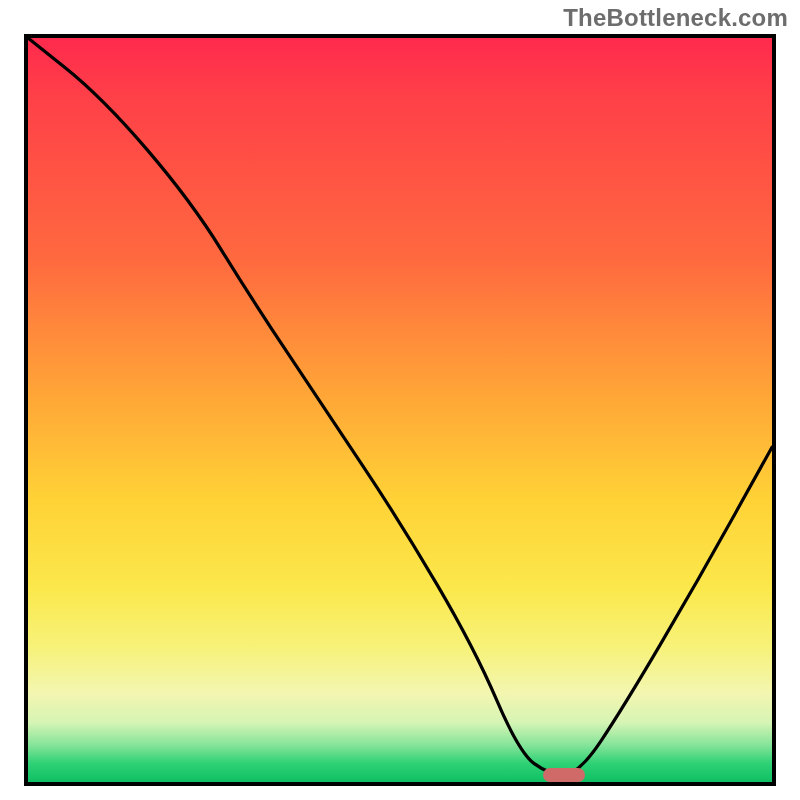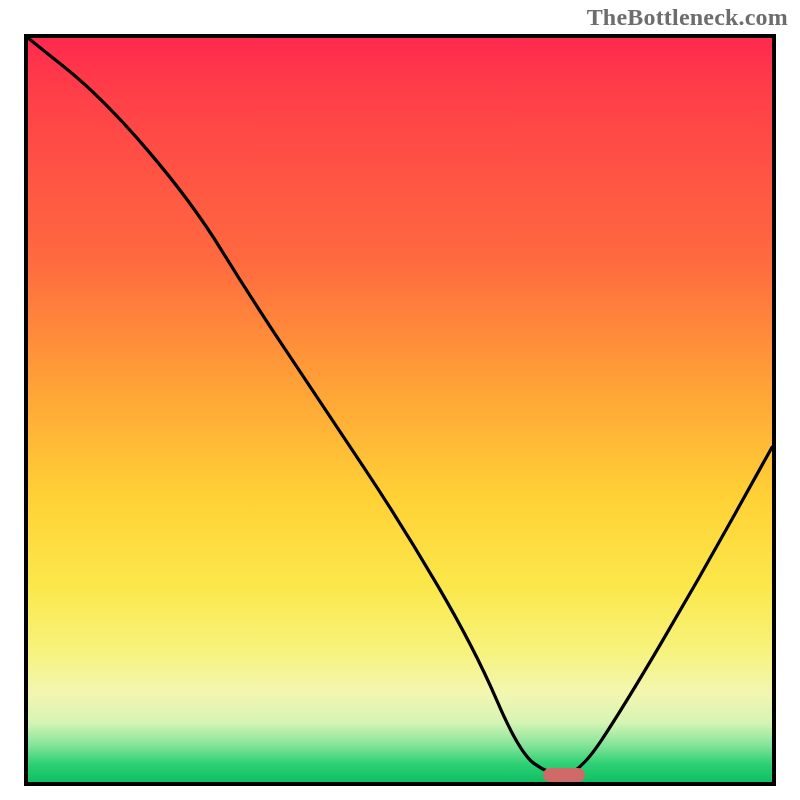--- a/index.html
+++ b/index.html
@@ -9,21 +9,20 @@
     height: 800px;
     background: #ffffff;
     font-family: Arial, Helvetica, sans-serif;
     overflow: hidden;
   }
   .frame {
     position: relative;
     width: 800px;
     height: 800px;
     box-sizing: border-box;
-    font-family: Liberation Serif, serif;
   }
   .watermark {
     position: absolute;
     top: 4px;
     right: 12px;
     font-size: 24px;
     font-weight: 600;
     color: #6d6d6d;
     letter-spacing: 0.2px;
     z-index: 20;

